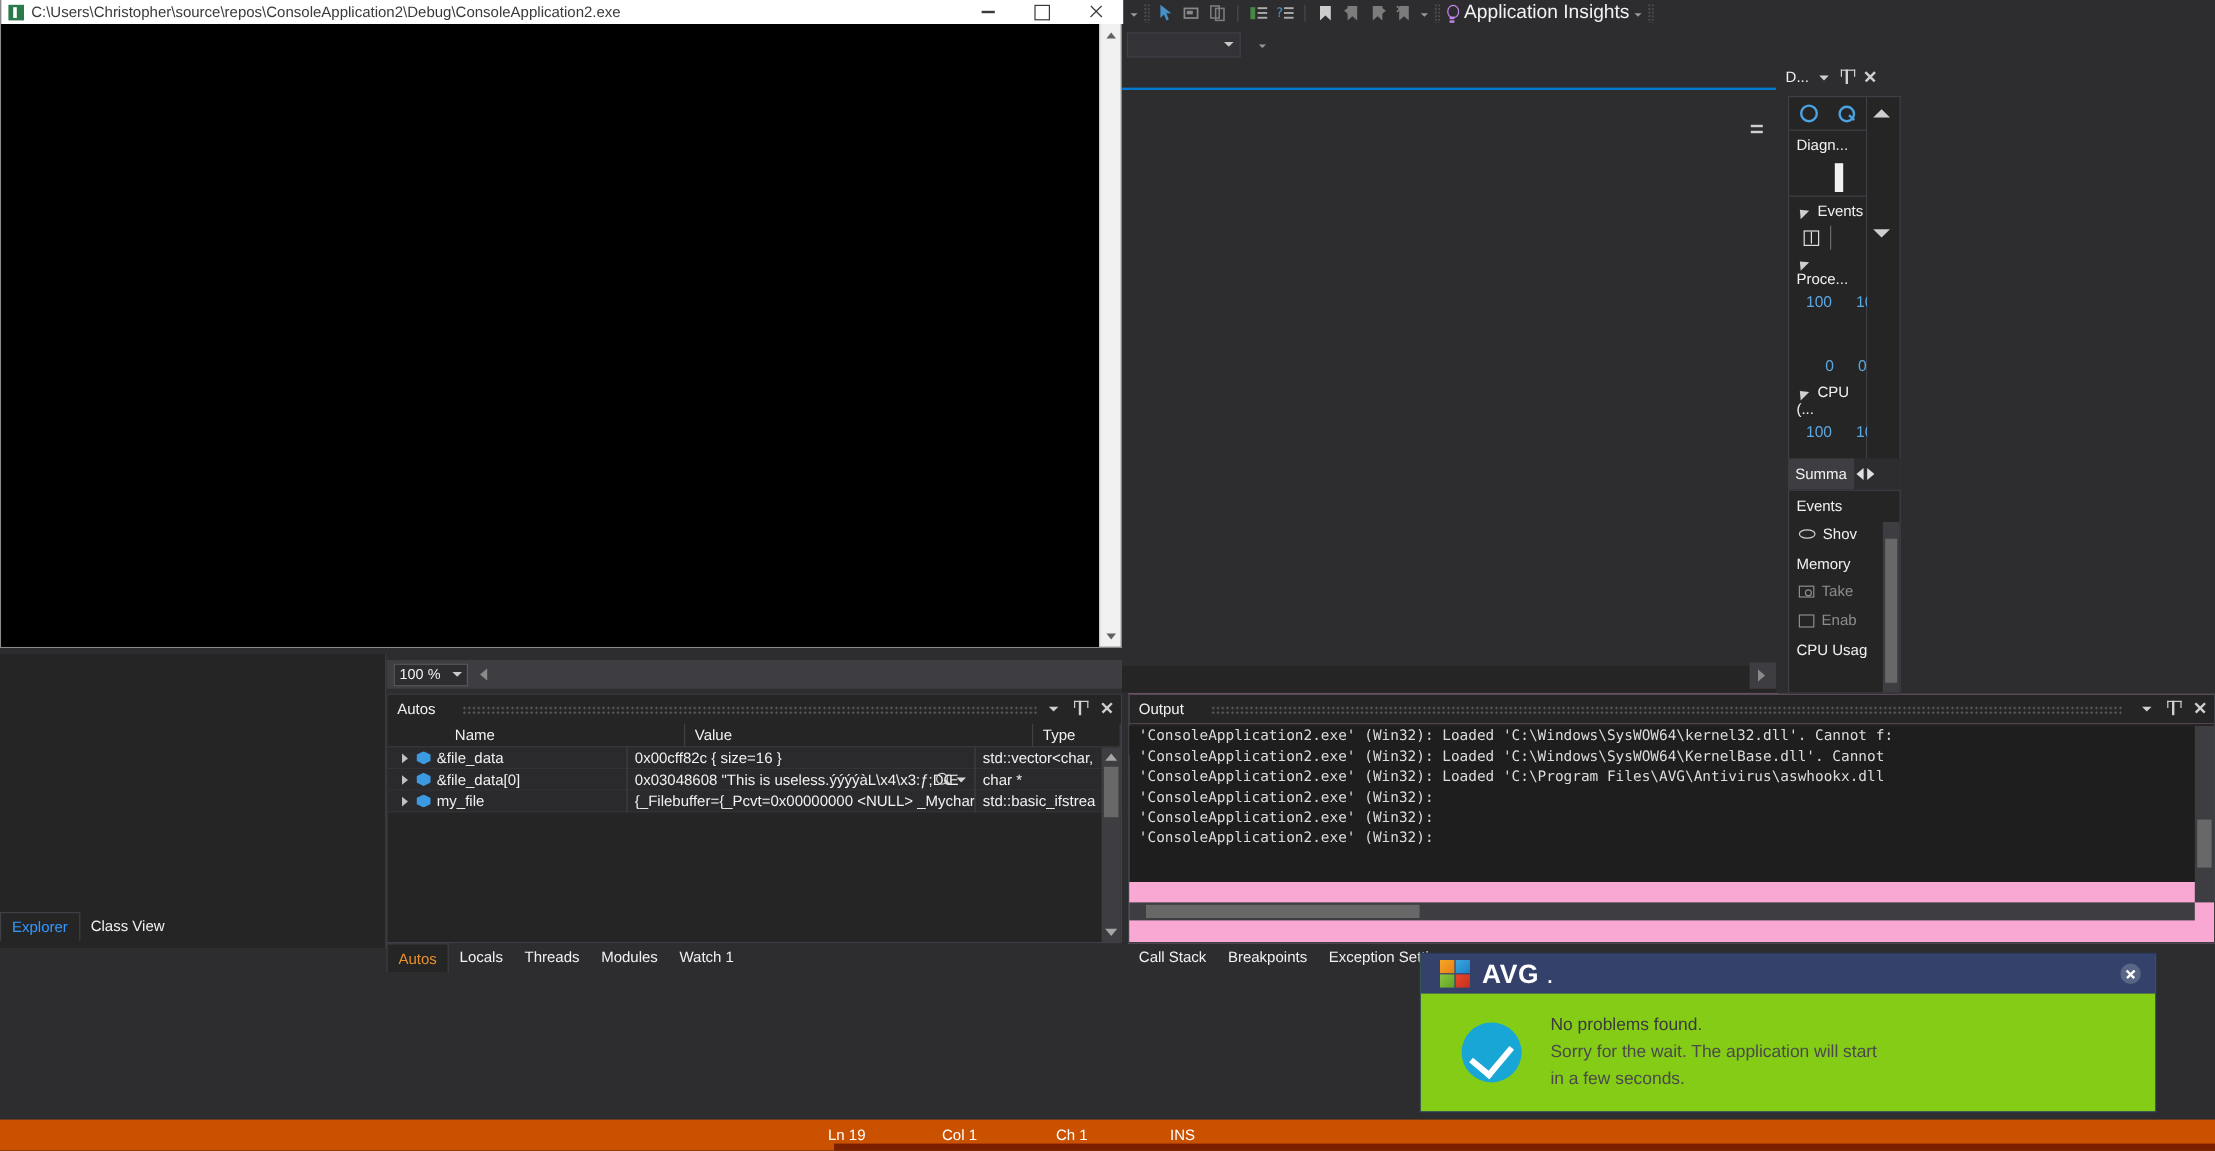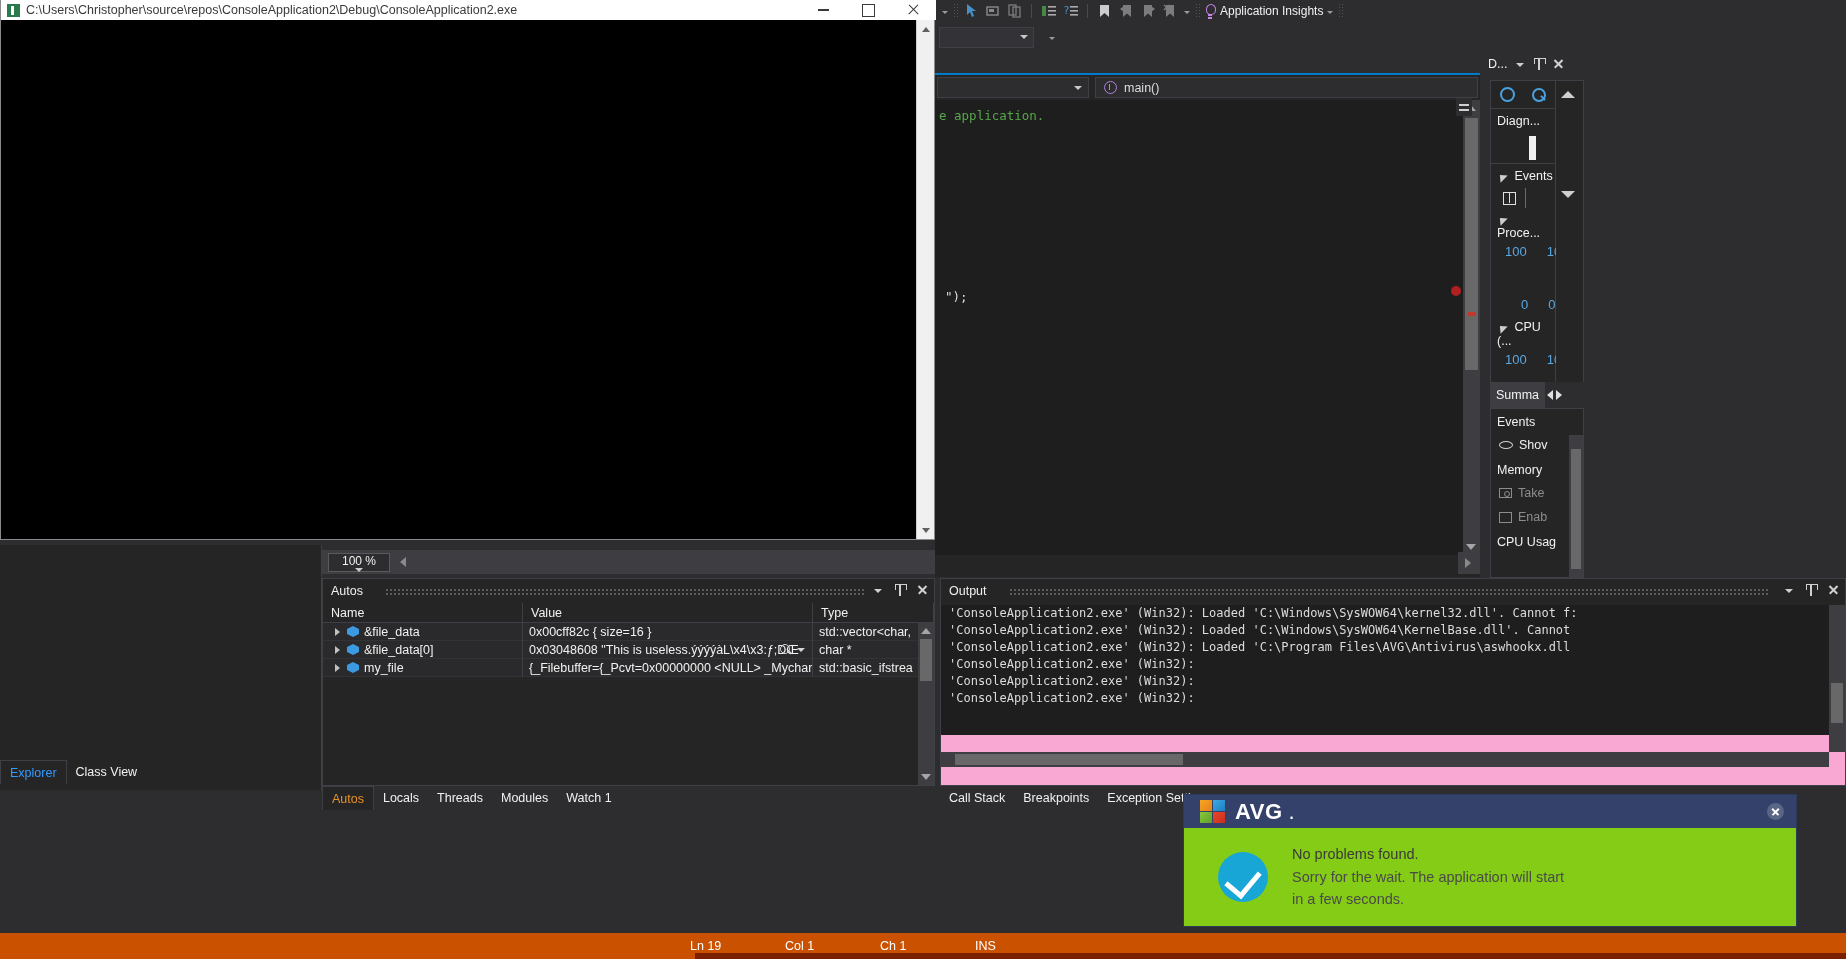--- a/index.html
+++ b/index.html
@@ -46,21 +46,21 @@
   .bulb::before {
     content: ""; position: absolute; left: 3px; top: 0;
     width: 8px; height: 9px; border-radius: 50% 50% 45% 45%;
     border: 1.6px solid #c586e8;
   }
   .bulb::after {
     content: ""; position: absolute; left: 5px; top: 10px;
     width: 4px; height: 2px; background: #c586e8;
     box-shadow: 0 3px 0 #c586e8;
   }
-  .app-insights { font-size: 12px; color: #f1f1f1; white-space: nowrap; }
+  .app-insights { font-size: 16px; color: #f1f1f1; white-space: nowrap; }
 
   
   .vs-toolbar2 {
     position: absolute; left: 935px; top: 22px; width: 911px; height: 30px;
     background: #2d2d30; display: flex; align-items: center; padding-left: 4px;
   }
   .combo-small {
     width: 95px; height: 21px; background: #333337; border: 1px solid #3f3f46;
     display: flex; align-items: center; justify-content: flex-end;
     padding-right: 5px;
@@ -142,21 +142,21 @@
     position: absolute; left: 935px; top: 555px; width: 545px; height: 22px;
     background: #252526;
   }
   .zoom-strip {
     position: absolute; left: 322px; top: 550px; width: 613px; height: 24px;
     background: #3e3e42; display: flex; align-items: center; padding-left: 6px;
   }
   .zoom-combo {
     width: 62px; height: 19px; background: #2d2d30; border: 1px solid #5a5a5e;
     color: #f1f1f1; font-size: 12px; display: flex; align-items: center;
-    padding: 0 4px; justify-content: space-between; flex-direction: column;
+    padding: 0 4px; justify-content: space-between;
   }
   .zoom-lt {
     width: 0; height: 0; margin-left: 10px;
     border-top: 5px solid transparent; border-bottom: 5px solid transparent;
     border-right: 6px solid #8a8a8a;
   }
   .strip-right {
     position: absolute; left: 1458px; top: 552px; width: 22px; height: 22px;
     background: #3e3e42;
   }
@@ -215,20 +215,21 @@
   .hb-x::before, .hb-x::after {
     content: ""; position: absolute; left: 2px; top: 7px; width: 11px; height: 1.6px;
     background: #d0d0d0;
   }
   .hb-x::before { transform: rotate(45deg); }
   .hb-x::after { transform: rotate(-45deg); }
 
   .grid-head {
     display: flex; height: 20px; background: #252526; font-size: 12.5px;
     border-bottom: 1px solid #3f3f46;
+    padding-left: 48px;
   }
   .gh {
     padding-left: 8px; display: flex; align-items: center; color: #f1f1f1;
     border-right: 1px solid #3f3f46;
   }
   .gh.c1 { width: 200px; } .gh.c2 { width: 290px; } .gh.c3 { flex: 1; }
   .grid-rows { position: relative; }
   .vrow {
     display: flex; height: 18px; font-size: 12.5px; align-items: center;
     border-bottom: 1px solid #333336;
@@ -665,43 +666,20 @@
   <div class="vs-toolbar2">
     <div class="combo-small">
       <span class="caret-dn"></span>
     </div>
     <span style="margin-left:14px" class="tb-caret"></span>
   </div>
 
   <div class="doc-tabrow"></div>
   <div class="doc-underline"></div>
 
-  <div class="editor-panel">
-    <div class="nav-bar">
-      <div class="nav-combo-left">
-        <span class="caret-dn"></span>
-      </div>
-      <div class="nav-combo-right">
-        <span class="method-ico"></span>
-        <span class="nav-label">main()</span>
-      </div>
-    </div>
-    <div class="code-area">
-      <div class="code-ln cmt" style="left:4px; top:8px;">e application.</div>
-      <div class="code-ln plain" style="left:10px; top:189px;">");</div>
-    </div>
-    <div class="bp-mark"></div>
-
-    <div class="ed-vscroll">
-      <div class="sb-arrow sb-up"></div>
-      <div class="thumb"></div>
-      <div class="sb-arrow sb-dn"></div>
-      <div class="ed-redmark"></div>
-    </div>
-  </div>
   <div class="lower-band"></div>
   <div class="split-handle"></div>
 
   <div class="zoom-strip">
     <div class="zoom-combo">
       <span>100 %</span>
       <span class="caret-dn"></span>
     </div>
     <span class="zoom-lt"></span>
   </div>

